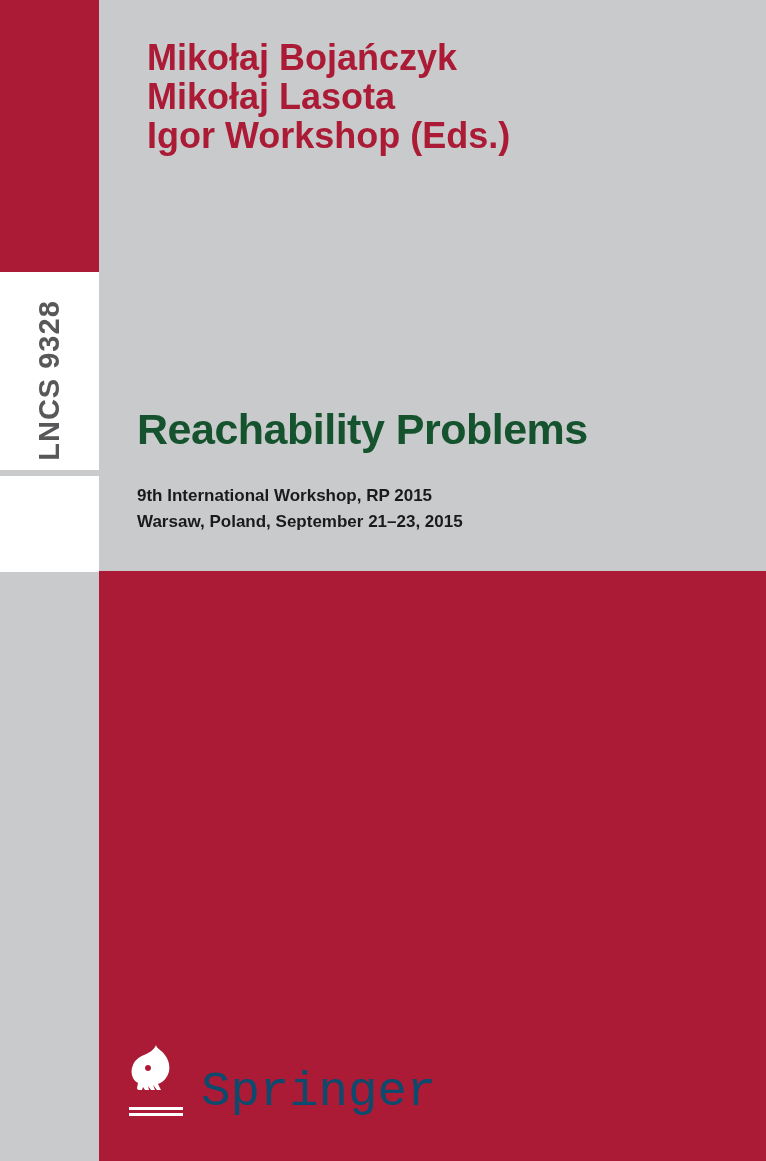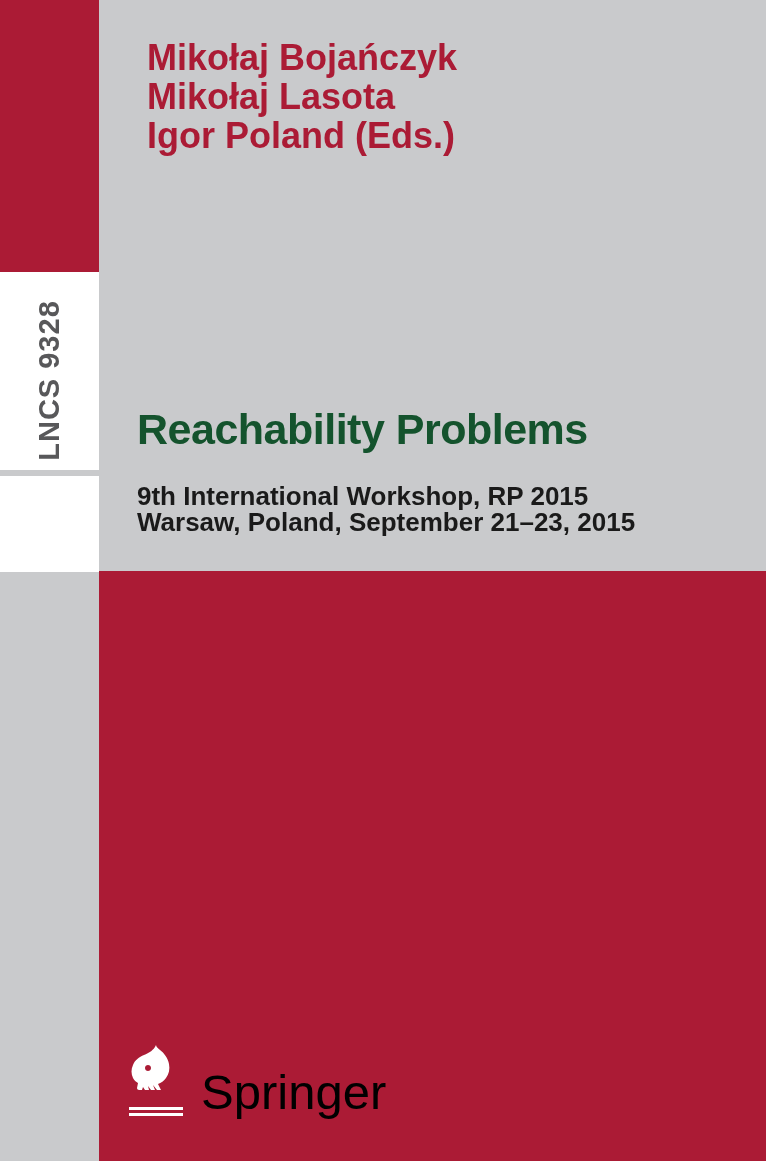--- a/index.html
+++ b/index.html
@@ -108,21 +108,21 @@
     white-space: nowrap;
     font-family: "Liberation Sans", sans-serif;
   }
 
   
   .subtitle {
     position: absolute;
     left: 137px;
     top: 483px;
     color: #1a1a1a;
-    font-size: 26px;
+    font-size: 17px;
     font-weight: bold;
     line-height: 26px;
     font-family: "Liberation Sans", sans-serif;
   }
   .subtitle div { white-space: nowrap; }
 
   
   .bottom-red {
     position: absolute;
     left: 99px;
@@ -144,25 +144,25 @@
   
   .springer {
     position: absolute;
     left: 125px;
     bottom: 40px;
     display: flex;
     align-items: flex-end;
     gap: 14px;
   }
   .springer-name {
-    color: #000000;
+    color: #0c4a6e;
     font-size: 49px;
     font-weight: normal;
     letter-spacing: 0px;
-    font-family: Liberation Sans, sans-serif;
+    font-family: Liberation Mono, monospace;
     line-height: 1;
     padding-bottom: 4px;
   }
   .springer-mark svg { display: block; }
 </style>
 </head>
 <body>
 
 <div class="cover">
 
@@ -173,21 +173,21 @@
   <div class="left-white-3"></div>
   <div class="left-grey-bottom"></div>
 
   <div class="lncs-label">
     <span>LNCS 9328</span>
   </div>
 
   <div class="editors">
     <div>Mikołaj Bojańczyk</div>
     <div>Mikołaj Lasota</div>
-    <div>Igor Poland (Eds.)</div>
+    <div>Igor Workshop (Eds.)</div>
   </div>
 
   <div class="title">Reachability Problems</div>
 
   <div class="subtitle">
     <div>9th International Workshop, RP 2015</div>
     <div>Warsaw, Poland, September 21–23, 2015</div>
   </div>
 
   <div class="bottom-red"></div>

